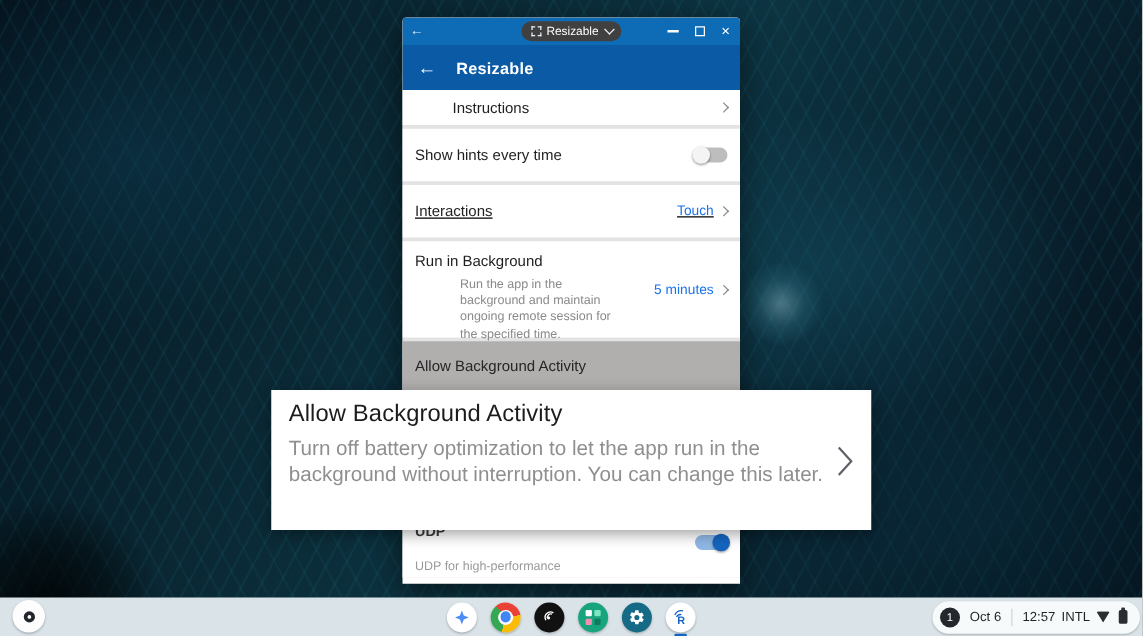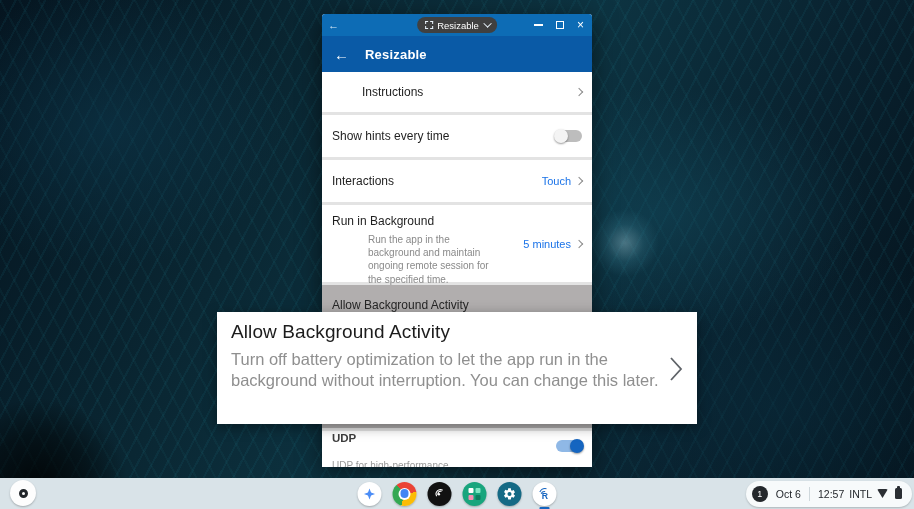--- a/index.html
+++ b/index.html
@@ -55,23 +55,23 @@
 
   
   .list { background:#e3e3e3; }
   .row { background:#fff; display:flex; align-items:center; padding:0 10px; position:relative; }
   .row + .row { margin-top:3px; }
   .row-label { font-size:12px; color:#1f1f1f; }
   .row-right { margin-left:auto; display:flex; align-items:center; gap:5px; }
   .link-value { font-size:11px; color:#1a73e8; }
   .chev { width:6px; height:6px; border-right:1.6px solid #8a8a8a; border-top:1.6px solid #8a8a8a; transform:rotate(45deg); }
 
-  .row-instructions { height:40px;padding-left:40px; }
+  .row-instructions { height:28px;padding-left:40px; }
   .row-hints { height:42px; }
-  .row-interactions { height:42px; }
+  .row-interactions { height:42px;text-decoration:underline; }
   .row-runbg { height:77px; align-items:flex-start; padding-top:9px; }
   .row-runbg .left-col { width:158px; }
   .row-runbg .row-desc { font-size:10px; color:#8a8a8a; line-height:1.32; margin-top:5px;margin-left:36px; }
   .row-runbg .row-right { position:absolute; right:10px; top:50%; transform:translateY(-50%); }
   .row-allowbg { height:143px; background:#b1aeae; align-items:flex-start; padding-top:13px; }
   .row-allowbg .row-label { color:#262626; }
   .row-udp { height:43px; align-items:flex-start; padding-top:1px; flex-wrap:wrap; }
   .row-udp .left-col { padding-top:0; }
   .row-udp .row-label { font-size:11.5px; font-weight:bold; color:#3c3c3c; }
   .row-udp .row-desc { font-size:10px; color:#9a9a9a; margin-top:16px; }

